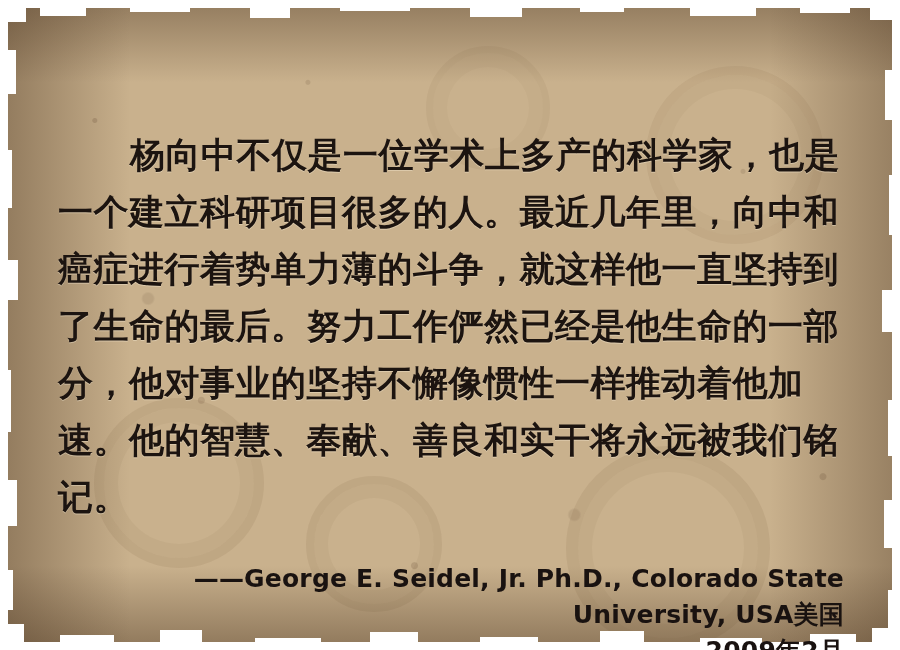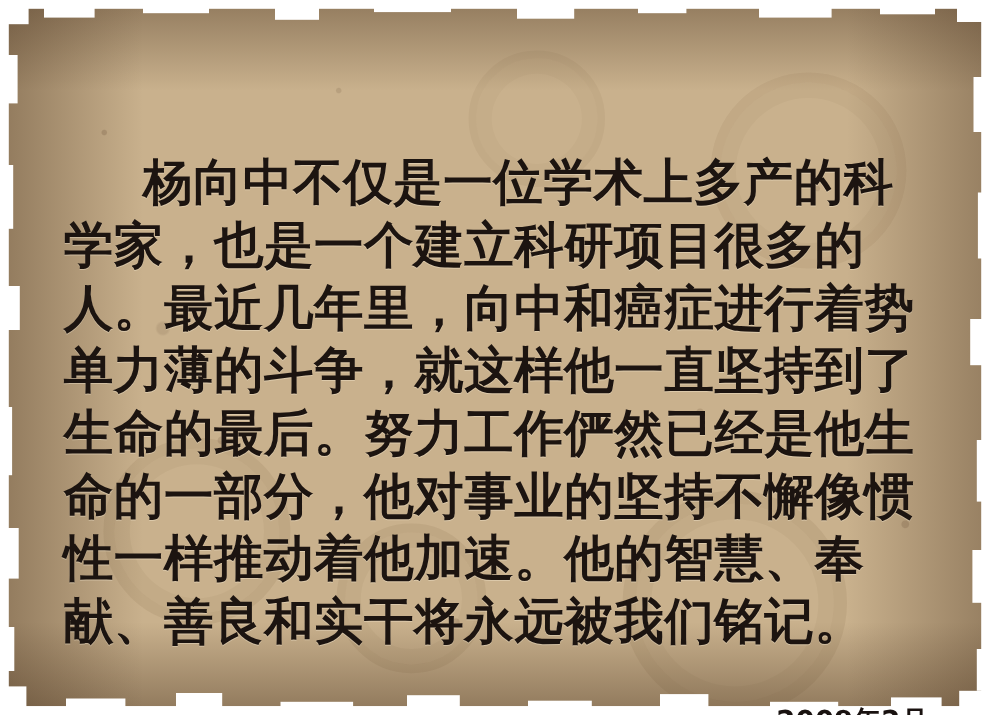--- a/index.html
+++ b/index.html
@@ -100,21 +100,21 @@
   .content {
     position: absolute;
     left: 58px;
     top: 92px;
     width: 790px;
     z-index: 5;
   }
   .body-text {
     font-family: "DejaVu Sans", "Liberation Sans", sans-serif;
     font-weight: bold;
-    font-size: 45px;
+    font-size: 35px;
     line-height: 57px;
     color: #1c1410;
     text-indent: 72px;
     letter-spacing: 0.5px;
     text-shadow: 0 1px 0 rgba(255,245,225,0.35);
   }
   .attribution {
     margin-top: 12px;
     text-align: right;
     font-family: "DejaVu Sans", "Liberation Sans", sans-serif;
@@ -185,17 +185,18 @@
 
     <span style="left:0;top:0;width:26px;height:22px;"></span>
     <span style="right:0;top:0;width:30px;height:20px;"></span>
     <span style="left:0;bottom:0;width:24px;height:26px;"></span>
     <span style="right:0;bottom:0;width:28px;height:22px;"></span>
   </div>
 
   <div class="content">
     <p class="body-text">杨向中不仅是一位学术上多产的科学家，也是一个建立科研项目很多的人。最近几年里，向中和癌症进行着势单力薄的斗争，就这样他一直坚持到了生命的最后。努力工作俨然已经是他生命的一部分，他对事业的坚持不懈像惯性一样推动着他加速。他的智慧、奉献、善良和实干将永远被我们铭记。</p>
     <div class="attribution">
+      <span>——George E. Seidel, Jr. Ph.D., Colorado State University, USA美国</span>
       <span class="line2">2009年2月</span>
     </div>
   </div>
 
 </div>
 
 </body></html>

